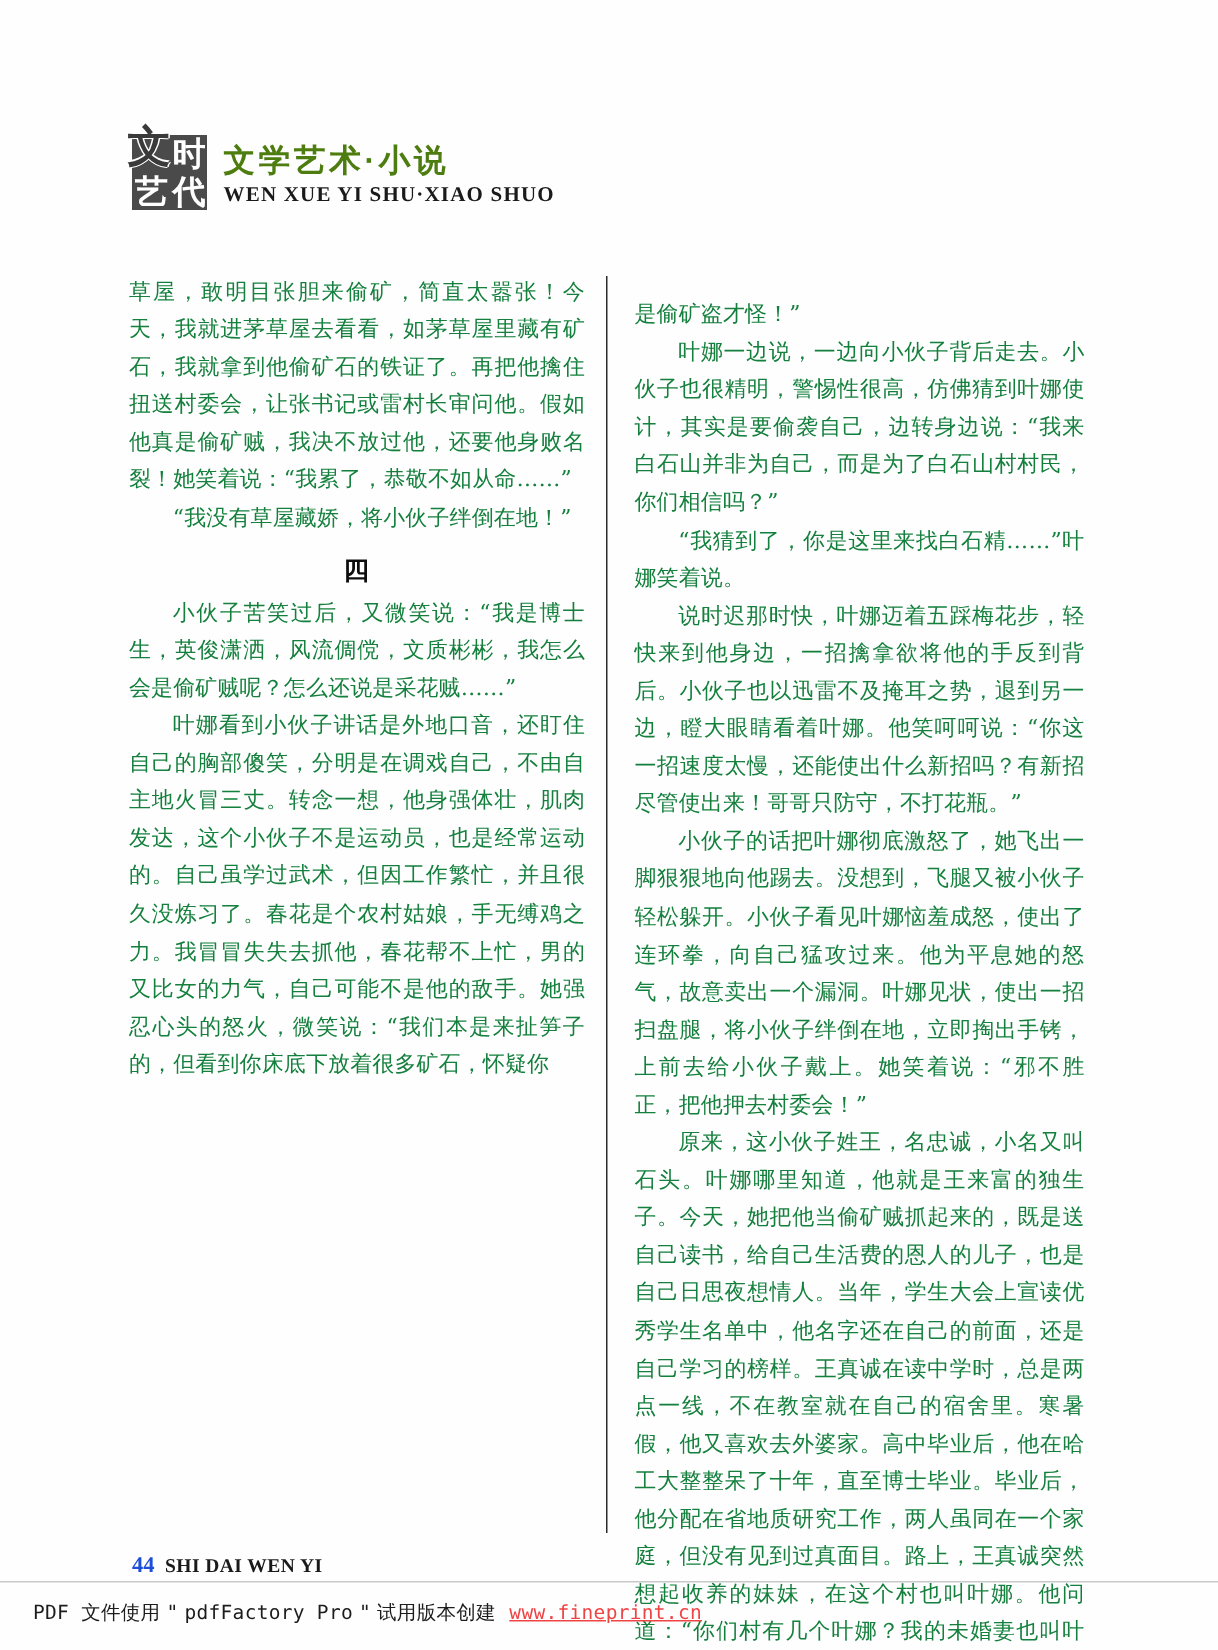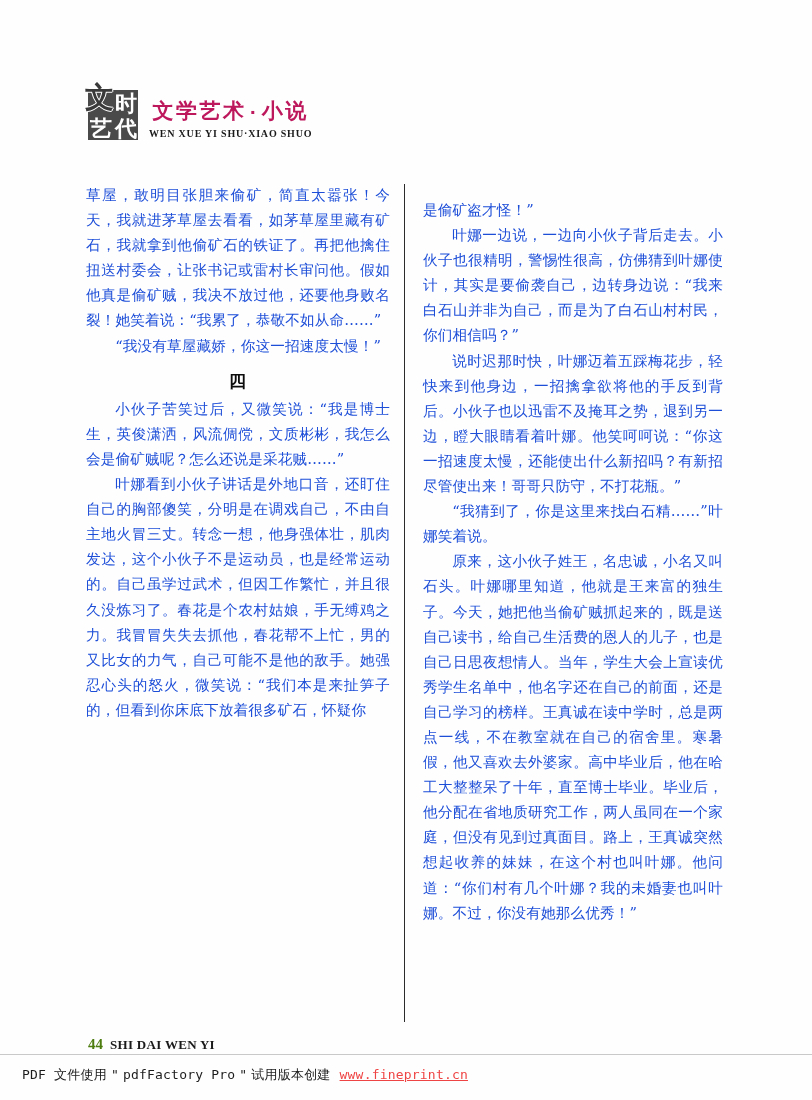--- a/index.html
+++ b/index.html
@@ -62,27 +62,26 @@
   .logo-mark .g-br { right: 1px;  bottom: 1px; font-size: 22px; }
 
   .masthead-text {
     margin-left: 11px;
     padding-bottom: 1px;
   }
   .masthead-title {
     font-size: 21px;
     font-weight: 700;
     letter-spacing: 2.5px;
-    color: #be185d;
+    color: #4d7c0f;
     line-height: 1.15;
-    font-family: Liberation Mono, monospace;
-    text-align: center;
+    font-family: Liberation Sans, sans-serif;
   }
   .masthead-pinyin {
-    font-size: 10px;
+    font-size: 14px;
     font-weight: 700;
     letter-spacing: 0.8px;
     color: #1a1a1a;
     margin-top: 3px;
     font-family: "Liberation Serif", "DejaVu Serif", serif;
   }
 
   
   .columns {
     position: absolute;
@@ -107,21 +106,21 @@
     height: 838px;
   }
 
   .col p {
     margin: 0;
     font-size: 14.6px;
     line-height: 25.1px;
     text-align: justify;
     text-justify: inter-ideograph;
     letter-spacing: 0.15px;
-    color: #1d4ed8;
+    color: #15803d;
     font-family: "DejaVu Serif", "Liberation Serif", serif;
   }
   .col p.indent { text-indent: 2em; }
 
   .section-heading {
     text-align: center;
     font-size: 17px;
     font-weight: 700;
     line-height: 25.1px;
     margin: 11px 0 2px 0;
@@ -135,21 +134,21 @@
     position: absolute;
     left: 88px;
     top: 1036px;
     display: flex;
     align-items: baseline;
     gap: 7px;
   }
   .folio-number {
     font-size: 15px;
     font-weight: 700;
-    color: #4d7c0f;
+    color: #1d4ed8;
     font-family: "Liberation Serif", "DejaVu Serif", serif;
   }
   .folio-name {
     font-size: 13px;
     font-weight: 700;
     letter-spacing: 0.3px;
     color: #1a1a1a;
     font-family: "Liberation Serif", "DejaVu Serif", serif;
   }
 
@@ -193,31 +192,32 @@
     </div>
     <div class="masthead-text">
       <div class="masthead-title">文学艺术·小说</div>
       <div class="masthead-pinyin">WEN XUE YI SHU·XIAO SHUO</div>
     </div>
   </div>
 
   <div class="columns">
     <div class="col col-left" id="col-left">
         <p class="">草屋，敢明目张胆来偷矿，简直太嚣张！今天，我就进茅草屋去看看，如茅草屋里藏有矿石，我就拿到他偷矿石的铁证了。再把他擒住扭送村委会，让张书记或雷村长审问他。假如他真是偷矿贼，我决不放过他，还要他身败名裂！她笑着说：“我累了，恭敬不如从命……”</p>
-        <p class="indent">“我没有草屋藏娇，你这一招速度太慢！”</p>
+        <p class="indent">“我没有草屋藏娇，将小伙子绊倒在地！”</p>
         <div class="section-heading">四</div>
         <p class="indent">小伙子苦笑过后，又微笑说：“我是博士生，英俊潇洒，风流倜傥，文质彬彬，我怎么会是偷矿贼呢？怎么还说是采花贼……”</p>
         <p class="indent">叶娜看到小伙子讲话是外地口音，还盯住自己的胸部傻笑，分明是在调戏自己，不由自主地火冒三丈。转念一想，他身强体壮，肌肉发达，这个小伙子不是运动员，也是经常运动的。自己虽学过武术，但因工作繁忙，并且很久没炼习了。春花是个农村姑娘，手无缚鸡之力。我冒冒失失去抓他，春花帮不上忙，男的又比女的力气，自己可能不是他的敌手。她强忍心头的怒火，微笑说：“我们本是来扯笋子的，但看到你床底下放着很多矿石，怀疑你</p>
       </div>
     <div class="col-rule"></div>
     <div class="col col-right" id="col-right">
         <p class="">是偷矿盗才怪！”</p>
         <p class="indent">叶娜一边说，一边向小伙子背后走去。小伙子也很精明，警惕性很高，仿佛猜到叶娜使计，其实是要偷袭自己，边转身边说：“我来白石山并非为自己，而是为了白石山村村民，你们相信吗？”</p>
+        <p class="indent">“我猜到了，你是这里来找白石精……”叶娜笑着说。</p>
         <p class="indent">说时迟那时快，叶娜迈着五踩梅花步，轻快来到他身边，一招擒拿欲将他的手反到背后。小伙子也以迅雷不及掩耳之势，退到另一边，瞪大眼睛看着叶娜。他笑呵呵说：“你这一招速度太慢，还能使出什么新招吗？有新招尽管使出来！哥哥只防守，不打花瓶。”</p>
-        <p class="indent">“我猜到了，你是这里来找白石精……”叶娜笑着说。</p>
+        <p class="indent">小伙子的话把叶娜彻底激怒了，她飞出一脚狠狠地向他踢去。没想到，飞腿又被小伙子轻松躲开。小伙子看见叶娜恼羞成怒，使出了连环拳，向自己猛攻过来。他为平息她的怒气，故意卖出一个漏洞。叶娜见状，使出一招扫盘腿，将小伙子绊倒在地，立即掏出手铐，上前去给小伙子戴上。她笑着说：“邪不胜正，把他押去村委会！”</p>
         <p class="indent">原来，这小伙子姓王，名忠诚，小名又叫石头。叶娜哪里知道，他就是王来富的独生子。今天，她把他当偷矿贼抓起来的，既是送自己读书，给自己生活费的恩人的儿子，也是自己日思夜想情人。当年，学生大会上宣读优秀学生名单中，他名字还在自己的前面，还是自己学习的榜样。王真诚在读中学时，总是两点一线，不在教室就在自己的宿舍里。寒暑假，他又喜欢去外婆家。高中毕业后，他在哈工大整整呆了十年，直至博士毕业。毕业后，他分配在省地质研究工作，两人虽同在一个家庭，但没有见到过真面目。路上，王真诚突然想起收养的妹妹，在这个村也叫叶娜。他问道：“你们村有几个叶娜？我的未婚妻也叫叶娜。不过，你没有她那么优秀！”</p>
       </div>
   </div>
 
   <div class="folio">
     <span class="folio-number">44</span>
     <span class="folio-name">SHI DAI WEN YI</span>
   </div>
 
   <div class="footer-rule"></div>

